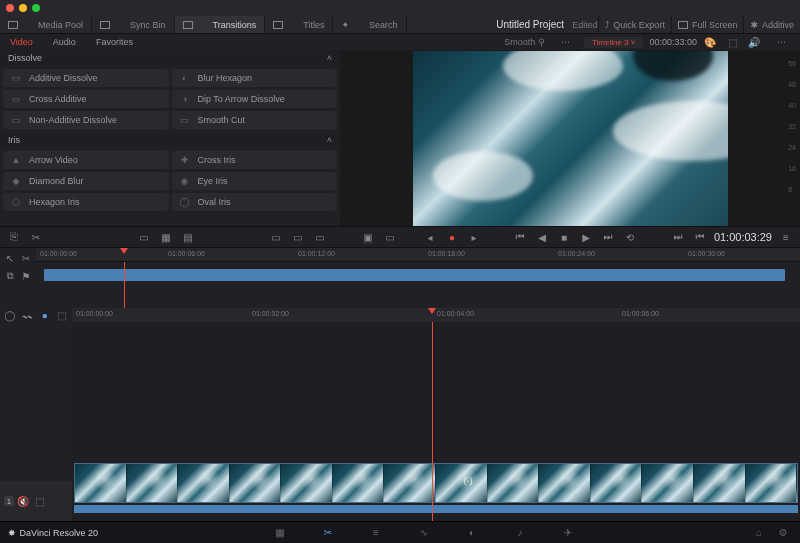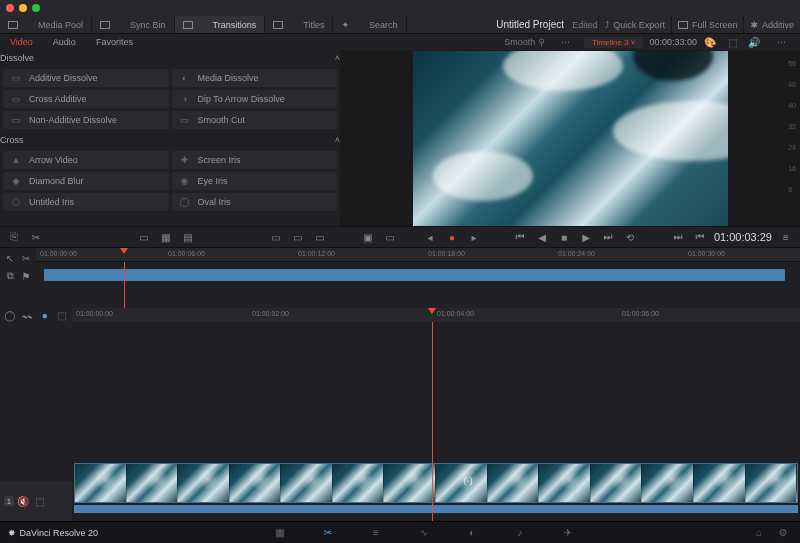--- a/index.html
+++ b/index.html
@@ -15,21 +15,21 @@
   .topbar .right { display: flex; align-items: center; gap: 4px; padding: 0 6px; height: 100%; border-left: 1px solid #191919; cursor: pointer; }
   .subbar { height: 16px; background: #212125; display: flex; align-items: center; font-size: 9px; }
   .subbar .tab { padding: 0 10px; cursor: pointer; }
   .subbar .tab.active { color: #e64b3c; }
   .subbar .search { margin-left: auto; color: #777; padding-right: 8px; display: flex; align-items: center; gap: 3px; }
   .subbar .dots { color: #888; padding: 0 8px; cursor: pointer; }
   .subbar .pill { background: #2a2a2e; border-radius: 3px; padding: 1px 8px; font-size: 8px; cursor: pointer; }
   .subbar .right-meta { display: flex; align-items: center; gap: 6px; padding: 0 6px; }
   .main { display: flex; height: 176px; }
   .panel { width: 340px; background: #212125; display: flex; flex-direction: column; overflow: hidden; }
-  .cat { font-size: 9px; color: #aaa; padding: 3px 0; display: flex; justify-content: space-between; align-items: center; background: #1f1f23; }
+  .cat { font-size: 9px; color: #aaa; padding: 3px 8px; display: flex; justify-content: space-between; align-items: center; background: #1f1f23; }
   .grid2 { display: grid; grid-template-columns: 1fr 1fr; gap: 3px; padding: 3px; }
   .item { background: #2a2a2e; border-radius: 2px; display: flex; align-items: center; gap: 6px; padding: 3px 6px; font-size: 9px; color: #999; cursor: pointer; height: 18px; }
   .item .ico { width: 14px; height: 10px; display: flex; align-items: center; justify-content: center; color: #666; }
   .viewer { flex: 1; background: #1a1a1a; display: flex; flex-direction: column; align-items: center; justify-content: center; position: relative; }
   .vimg { width: 315px; height: 175px; background: linear-gradient(135deg, #0d3340 0%, #1a5060 20%, #c8dde4 35%, #2a6575 45%, #185060 55%, #d0e3ea 70%, #2a6070 80%, #1b4855 100%); position: relative; overflow: hidden; }
   .wave { position: absolute; background: rgba(255,255,255,0.55); border-radius: 50%; filter: blur(2px); }
   .scale { position: absolute; right: 4px; top: 10px; font-size: 7px; color: #555; display: flex; flex-direction: column; gap: 14px; }
   .toolbar { height: 22px; background: #212125; border-top: 1px solid #111; border-bottom: 1px solid #111; display: flex; align-items: center; padding: 0 6px; gap: 6px; }
   .tbtn { width: 16px; height: 14px; display: flex; align-items: center; justify-content: center; color: #888; cursor: pointer; font-size: 10px; }
   .tgrow { flex: 1; }
@@ -140,63 +140,63 @@
       <span>Dissolve</span>
       <span class="chev">˄</span>
     </div>
     <div class="grid2">
       <div class="item">
           <span class="ico">▭</span>
           <span>Additive Dissolve</span>
         </div>
       <div class="item">
           <span class="ico">◐</span>
-          <span>Media Dissolve</span>
+          <span>Blur Hexagon</span>
         </div>
       <div class="item">
           <span class="ico">▭</span>
           <span>Cross Additive</span>
         </div>
       <div class="item">
           <span class="ico">◑</span>
           <span>Dip To Arrow Dissolve</span>
         </div>
       <div class="item">
           <span class="ico">▭</span>
           <span>Non-Additive Dissolve</span>
         </div>
       <div class="item">
           <span class="ico">▭</span>
           <span>Smooth Cut</span>
         </div>
     </div>
     <div class="cat">
-      <span>Cross</span>
+      <span>Iris</span>
       <span class="chev">˄</span>
     </div>
     <div class="grid2">
       <div class="item">
           <span class="ico">▲</span>
           <span>Arrow Video</span>
         </div>
       <div class="item">
           <span class="ico">✚</span>
-          <span>Screen Iris</span>
+          <span>Cross Iris</span>
         </div>
       <div class="item">
           <span class="ico">◆</span>
           <span>Diamond Blur</span>
         </div>
       <div class="item">
           <span class="ico">◉</span>
           <span>Eye Iris</span>
         </div>
       <div class="item">
           <span class="ico">⬡</span>
-          <span>Untitled Iris</span>
+          <span>Hexagon Iris</span>
         </div>
       <div class="item">
           <span class="ico">◯</span>
           <span>Oval Iris</span>
         </div>
     </div>
   </div>
   <div class="viewer">
     <div class="vimg">
       <div class="wave" style="top:-10px;left:90px;width:120px;height:50px"></div>

